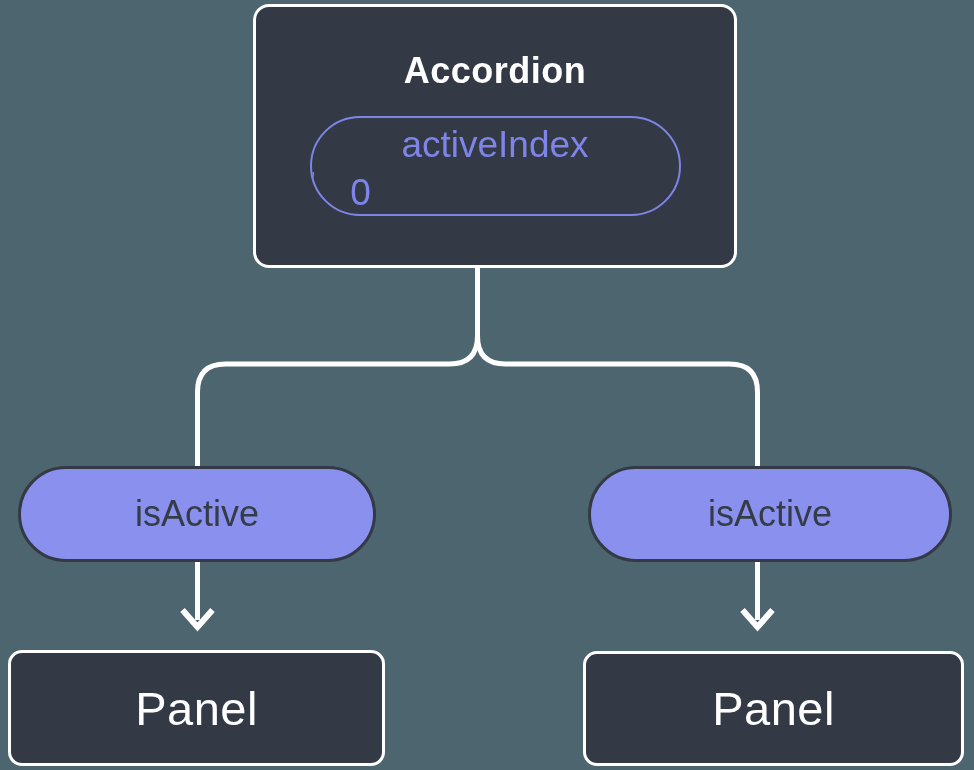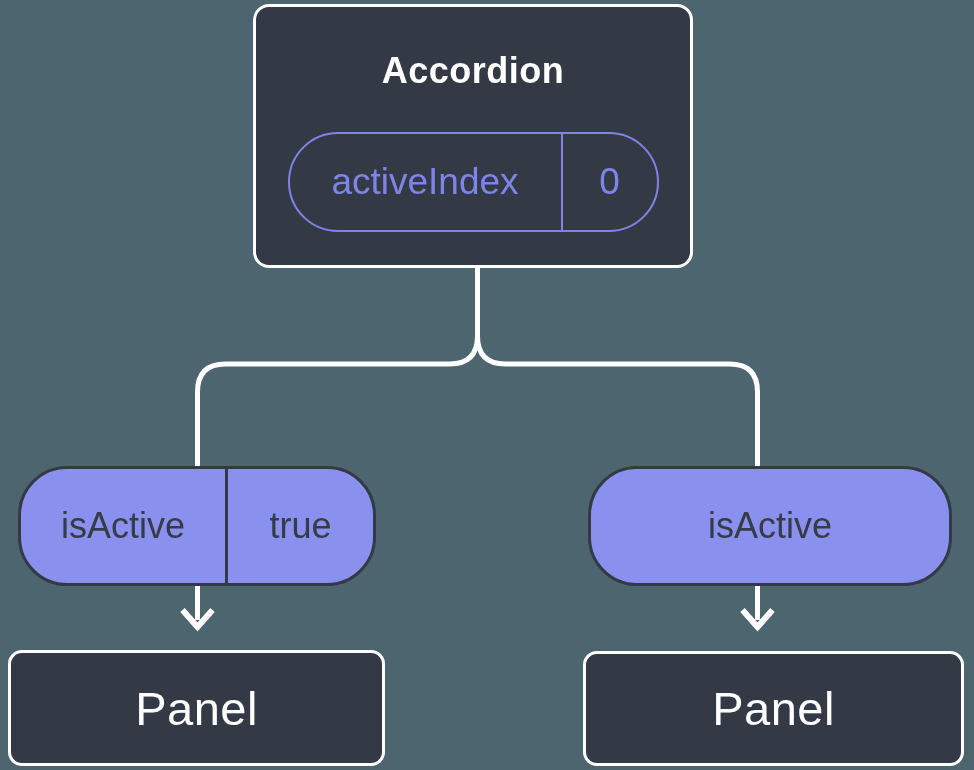--- a/index.html
+++ b/index.html
@@ -26,62 +26,62 @@
     background: #333A45;
     border: 3px solid #ffffff;
     z-index: 2;
     display: flex;
     flex-direction: column;
     align-items: center;
   }
   .root-node {
     left: 253px;
     top: 4px;
-    width: 440px;
+    width: 484px;
     height: 264px;
     border-radius: 16px;
     padding-top: 40px;
-    gap: 16px;
   }
   .root-title {
     color: #ffffff;
     font-size: 36px;
     font-weight: 600;
     line-height: 48px;
     letter-spacing: 0.5px;
   }
   .state-pill {
     box-sizing: border-box;
     margin-top: 21px;
     width: 371px;
     height: 100px;
     border: 2.5px solid #7E84E8;
     border-radius: 50px;
     display: flex;
     align-items: stretch;
     overflow: hidden;
+    flex-direction: column;
   }
   .state-pill .cell {
     display: flex;
     align-items: center;
     justify-content: center;
     color: #7E84E8;
     font-size: 37px;
     font-weight: 400;
   }
   .state-pill .cell.key { flex: 1; }
   .state-pill .cell.val {
     width: 94px;
     border-left: 2.5px solid #7E84E8;
   }
   .prop-pill {
     position: absolute;
     box-sizing: border-box;
     top: 466px;
-    height: 120px;
+    height: 96px;
     background: #8A90EE;
     border: 3px solid #333A45;
     border-radius: 49px;
     display: flex;
     align-items: stretch;
     overflow: hidden;
     z-index: 2;
   }
   .prop-pill .cell {
     display: flex;
@@ -125,21 +125,20 @@
   <div class="node root-node">
     <div class="root-title">Accordion</div>
     <div class="state-pill">
       <div class="cell key">activeIndex</div>
       <div class="cell val">0</div>
     </div>
   </div>
 
   <div class="prop-pill left">
     <div class="cell key">isActive</div>
-    <div class="cell val">true</div>
   </div>
 
   <div class="prop-pill right">
     <div class="cell key">isActive</div>
   </div>
 
   <div class="node panel-node left">
     <div class="panel-title">Panel</div>
   </div>
 

